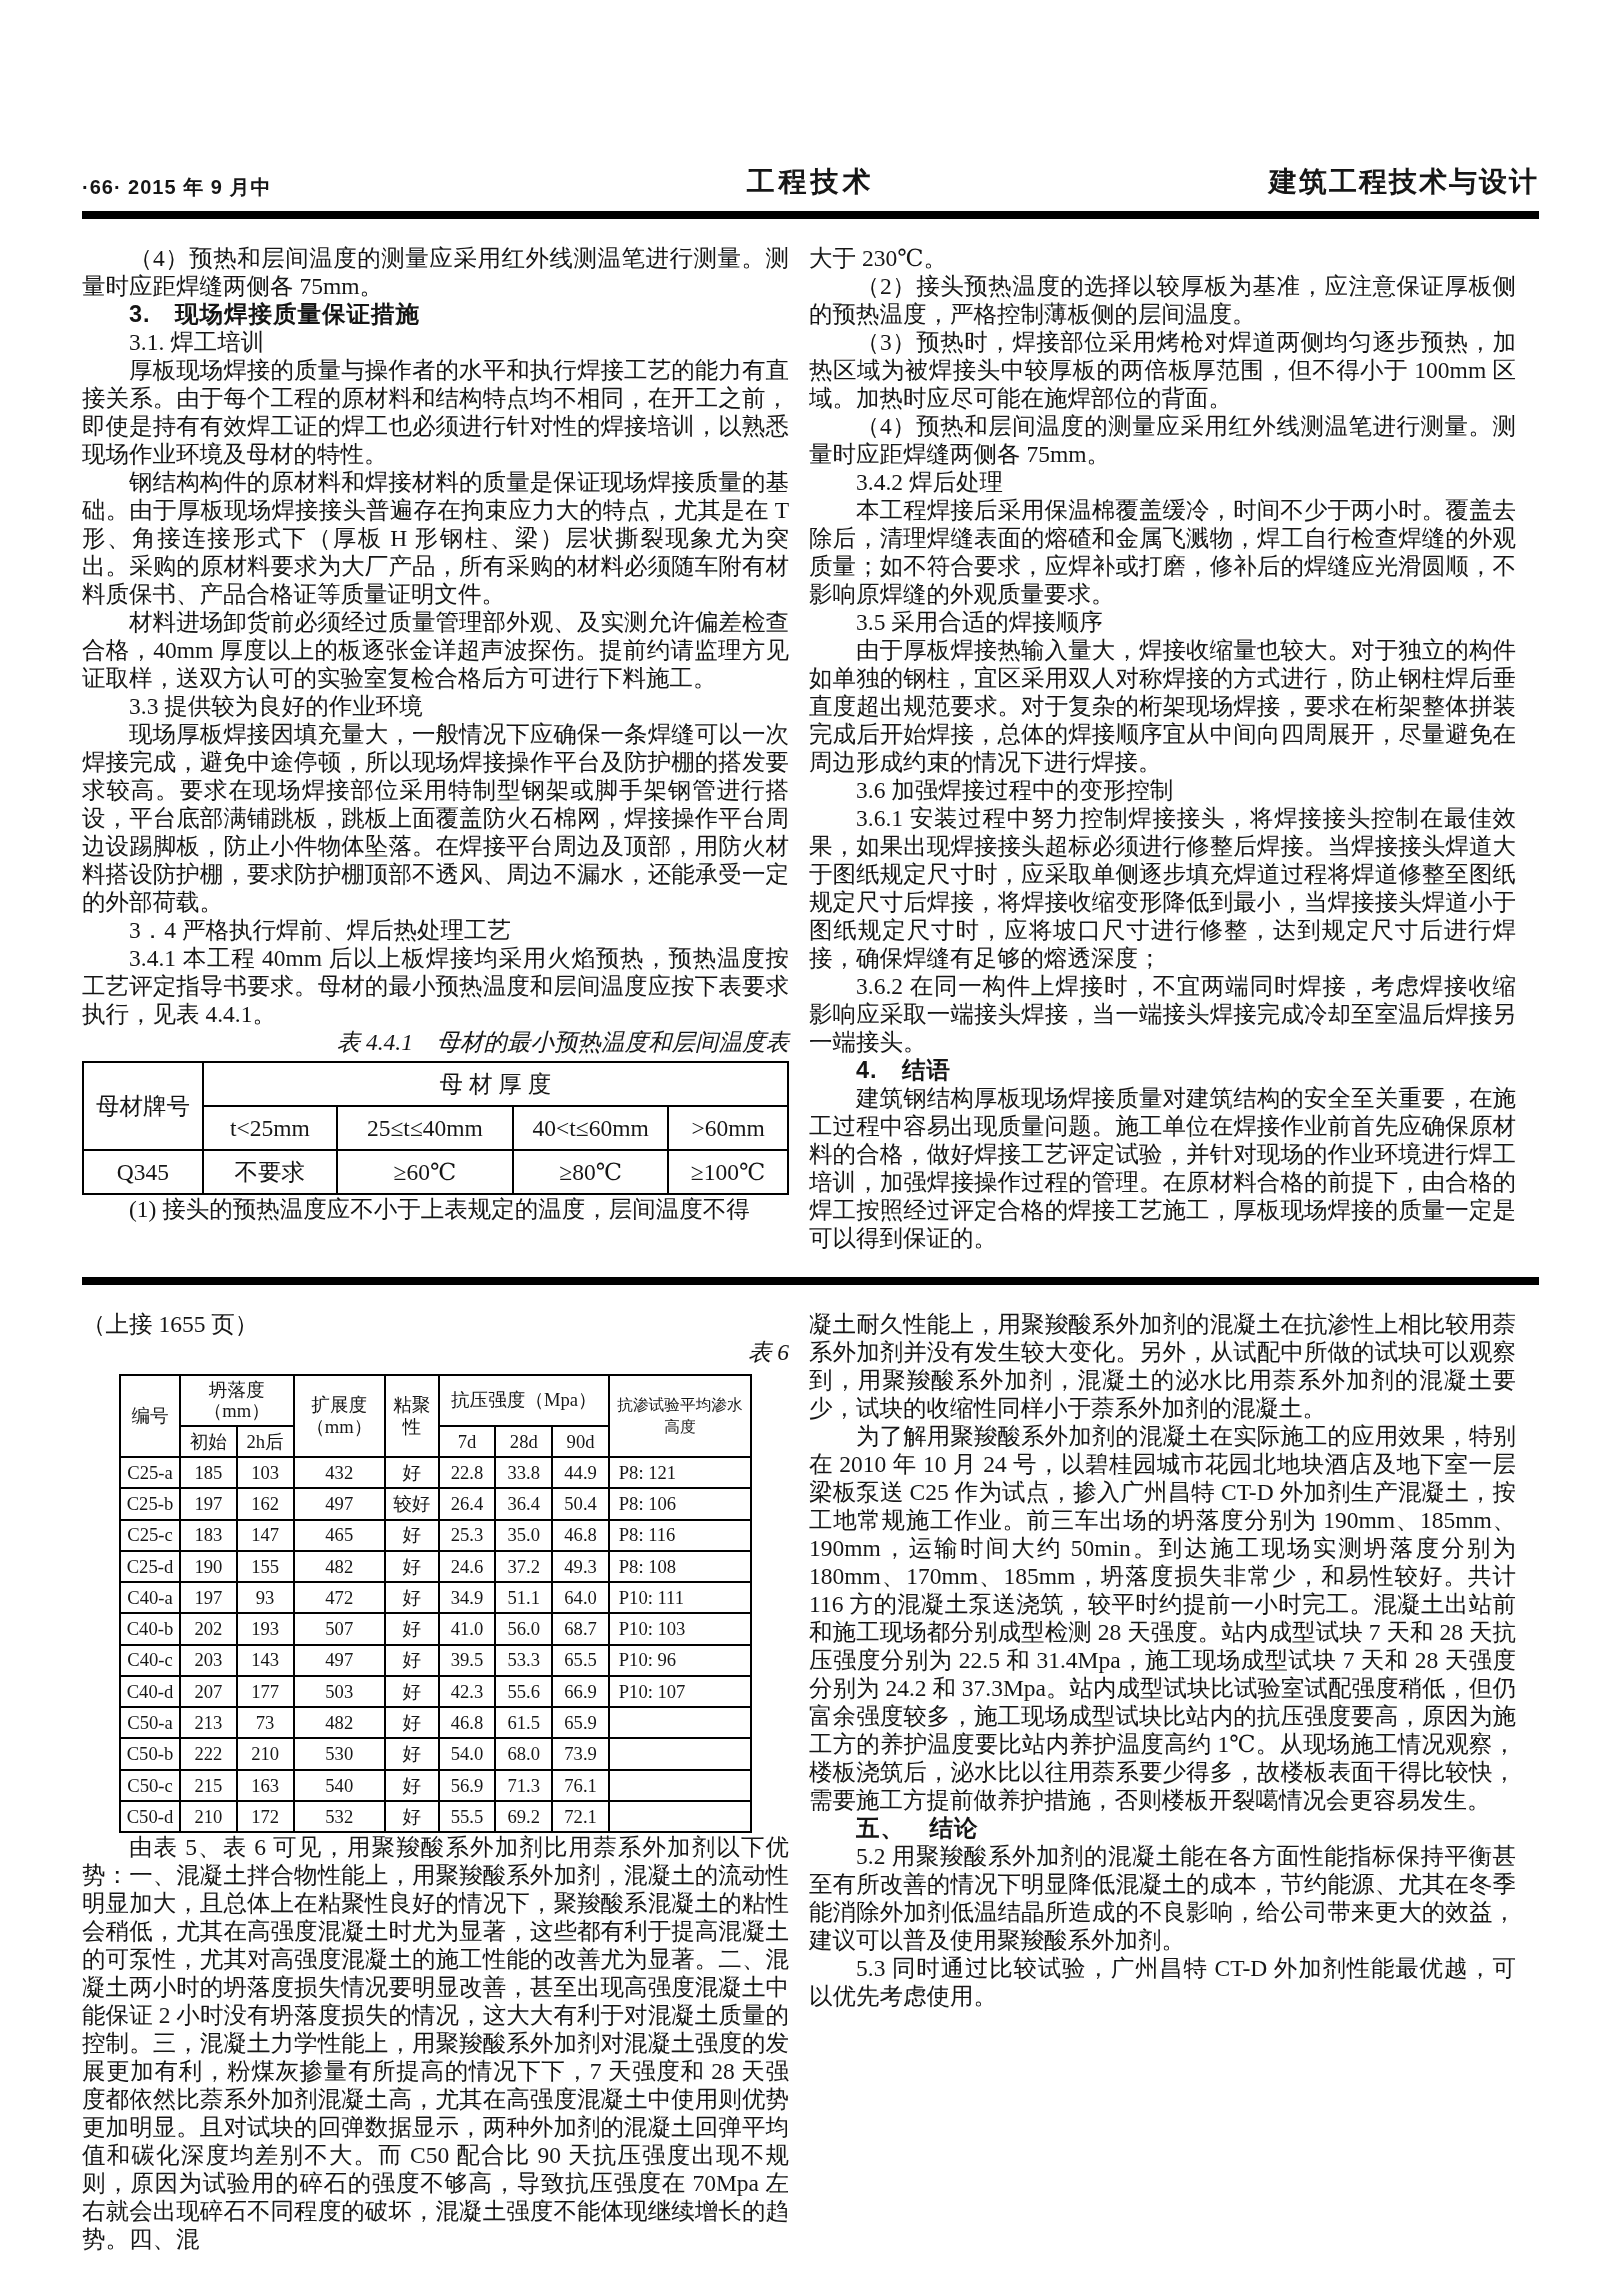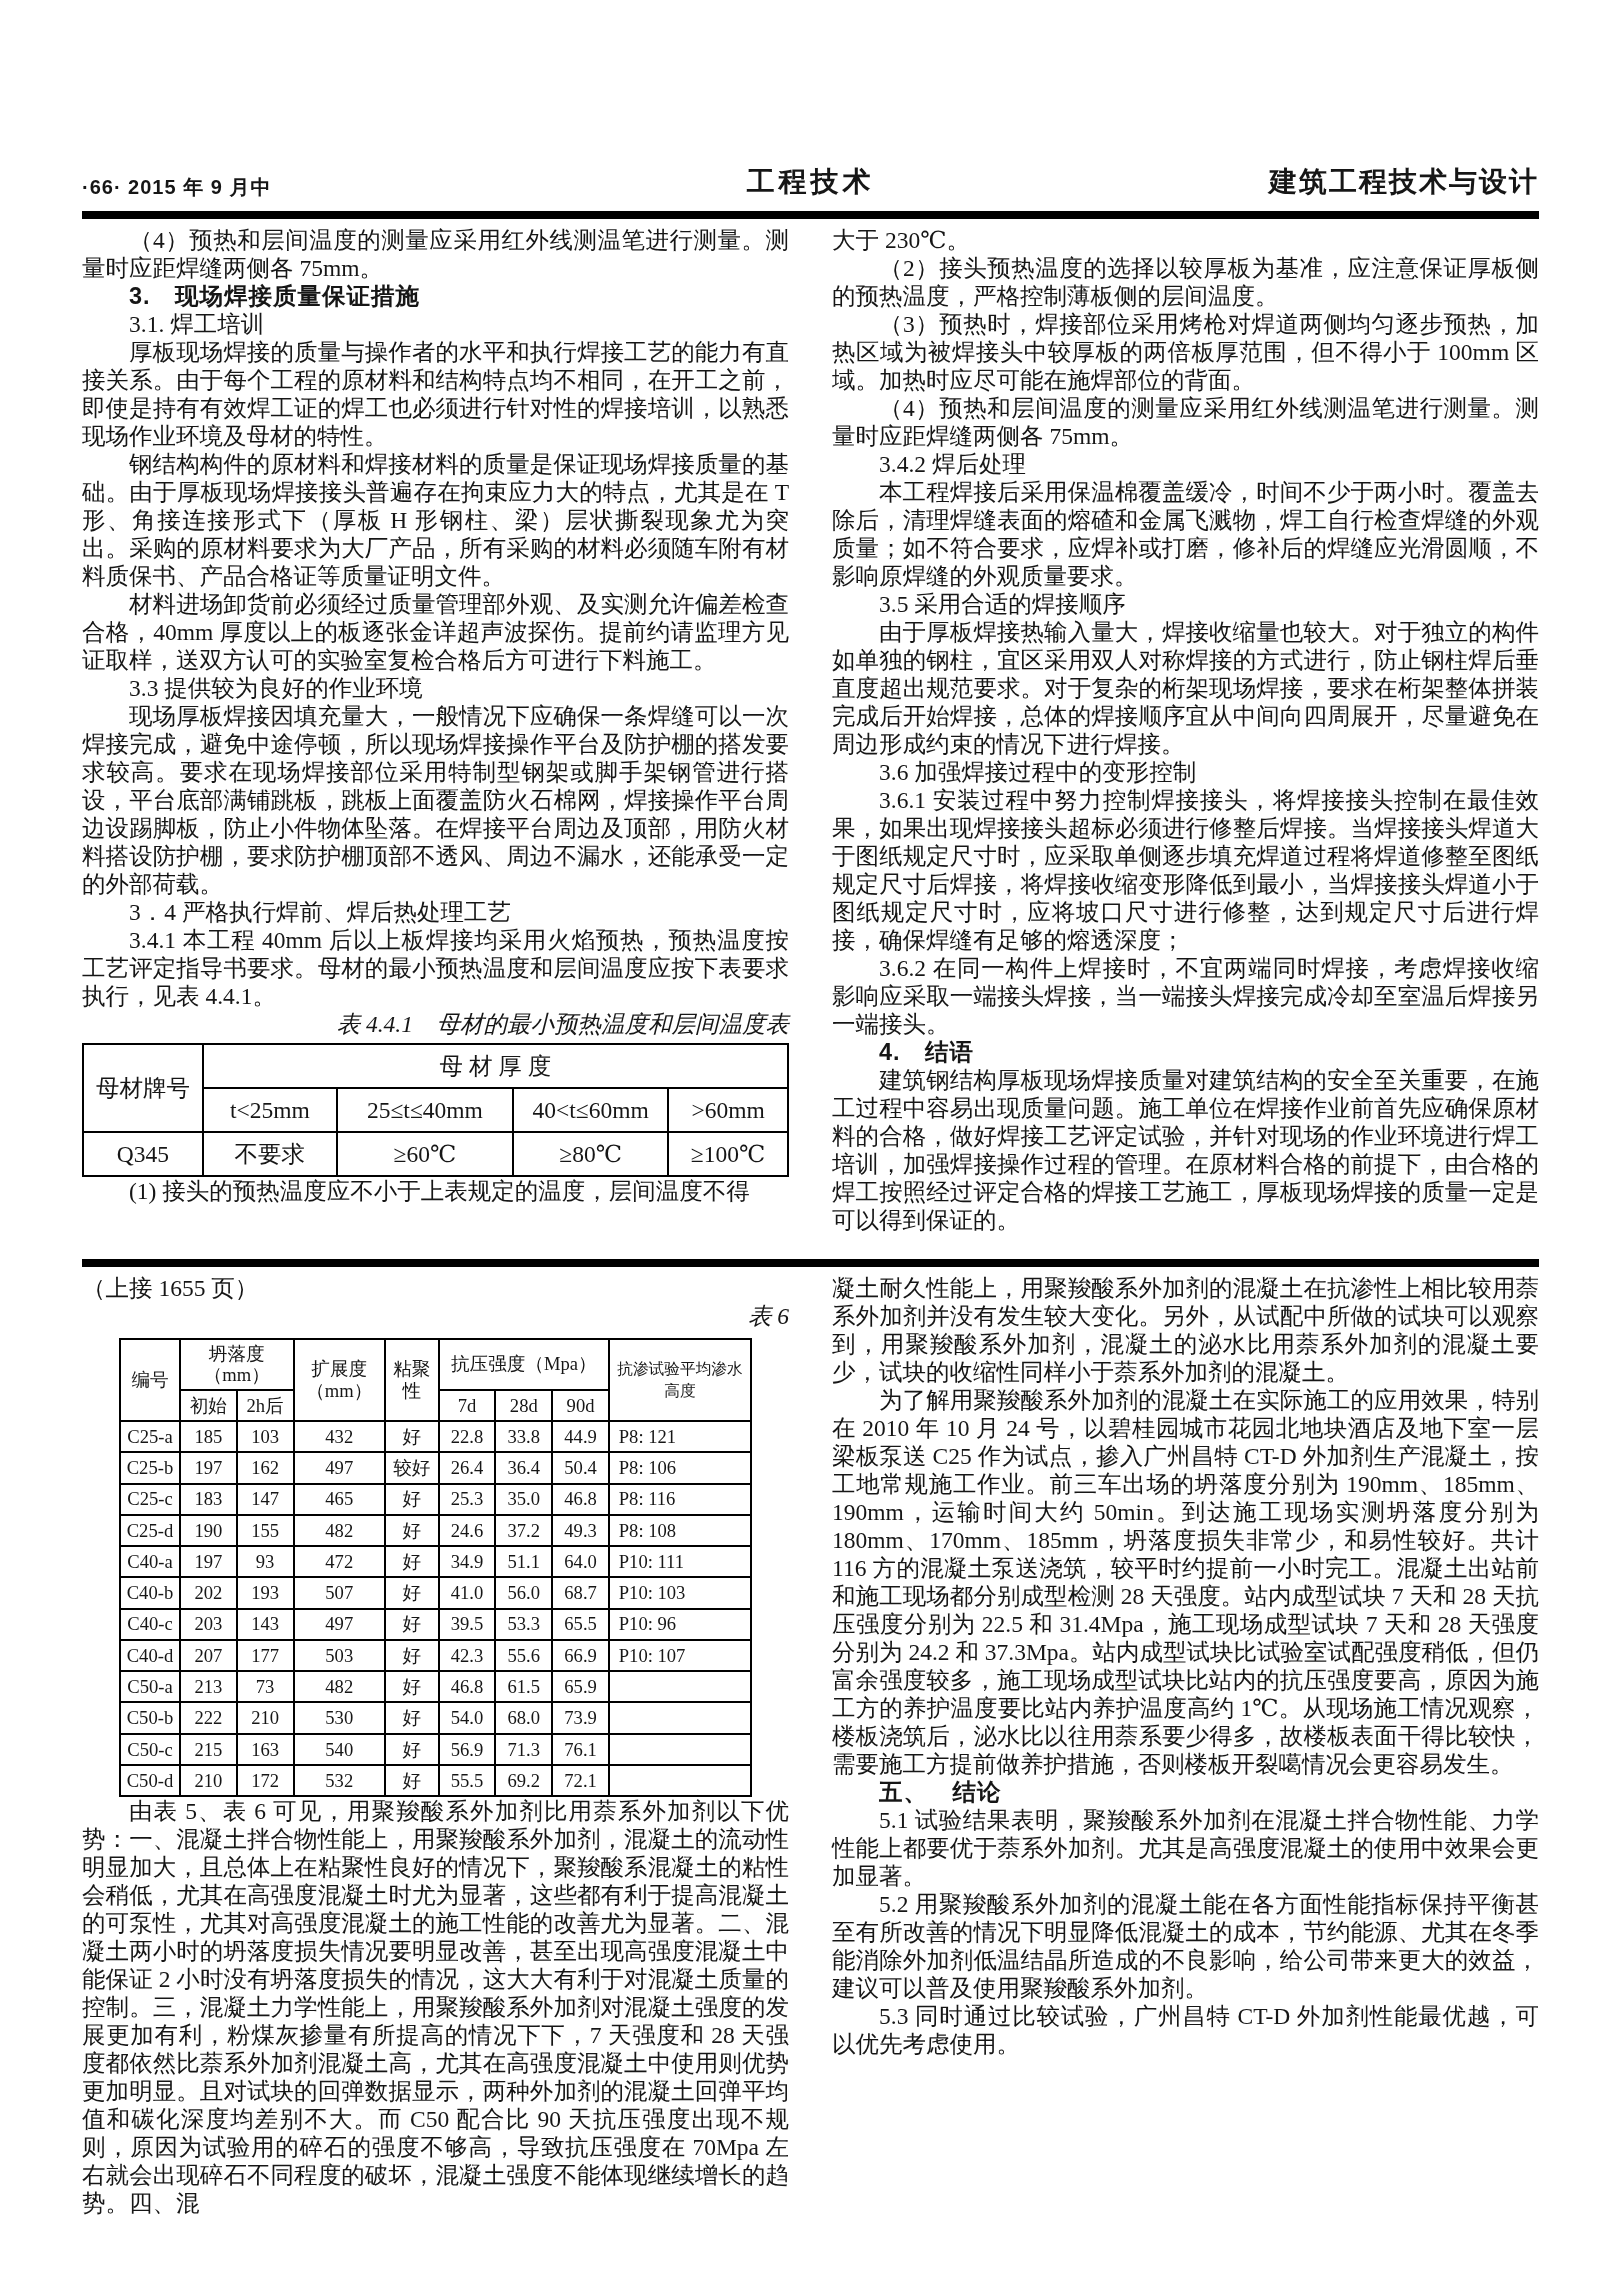--- a/index.html
+++ b/index.html
@@ -13,21 +13,21 @@
   .page-header{
     display:flex;align-items:flex-end;padding-top:163px;
     font-family:"Liberation Sans","DejaVu Sans",sans-serif;font-weight:bold;
   }
   .hdr-left{flex:1;font-size:20px;letter-spacing:1px;white-space:nowrap;}
   .hdr-center{flex:1;text-align:center;font-size:28px;letter-spacing:3.9px;white-space:nowrap;}
   .hdr-right{flex:1;text-align:right;font-size:28px;letter-spacing:2px;white-space:nowrap;}
   .rule{height:7.8px;background:#000;margin-top:9.8px;}
   .rule2{margin-top:25.5px;}
   
-  .cols{display:flex;gap:43px;margin-top:7px;}
+  .cols{display:flex;gap:20px;margin-top:25px;}
   .col{width:707px;font-size:23.5px;line-height:28px;text-align:justify;}
   .col p{margin:0;}
   p.ind{text-indent:2em;}
   p.h-sans{font-family:"Liberation Sans","DejaVu Sans",sans-serif;font-weight:bold;text-indent:2em;letter-spacing:1px;}
   p.tcap{text-align:right;text-indent:0;font-style:italic;}
   
   table.t441{width:100%;border-collapse:collapse;margin-top:5.9px;font-size:23.5px;border:2.9px solid #000;}
   .t441 th,.t441 td{border:2px solid #000;text-align:center;font-weight:normal;padding:6.9px 3.9px;}
   
   .cont-note{margin-top:5.9px;}
@@ -298,20 +298,19 @@
           </tbody>
       </table>
 
       <p class="ind bottom-left-text">由表 5、表 6 可见，用聚羧酸系外加剂比用萘系外加剂以下优势：一、混凝土拌合物性能上，用聚羧酸系外加剂，混凝土的流动性明显加大，且总体上在粘聚性良好的情况下，聚羧酸系混凝土的粘性会稍低，尤其在高强度混凝土时尤为显著，这些都有利于提高混凝土的可泵性，尤其对高强度混凝土的施工性能的改善尤为显著。二、混凝土两小时的坍落度损失情况要明显改善，甚至出现高强度混凝土中能保证 2 小时没有坍落度损失的情况，这大大有利于对混凝土质量的控制。三，混凝土力学性能上，用聚羧酸系外加剂对混凝土强度的发展更加有利，粉煤灰掺量有所提高的情况下下，7 天强度和 28 天强度都依然比萘系外加剂混凝土高，尤其在高强度混凝土中使用则优势更加明显。且对试块的回弹数据显示，两种外加剂的混凝土回弹平均值和碳化深度均差别不大。而 C50 配合比 90 天抗压强度出现不规则，原因为试验用的碎石的强度不够高，导致抗压强度在 70Mpa 左右就会出现碎石不同程度的破坏，混凝土强度不能体现继续增长的趋势。四、混</p>
     </div>
 
     <div class="col">
       <p>凝土耐久性能上，用聚羧酸系外加剂的混凝土在抗渗性上相比较用萘系外加剂并没有发生较大变化。另外，从试配中所做的试块可以观察到，用聚羧酸系外加剂，混凝土的泌水比用萘系外加剂的混凝土要少，试块的收缩性同样小于萘系外加剂的混凝土。</p>
       <p class="ind">为了解用聚羧酸系外加剂的混凝土在实际施工的应用效果，特别在 2010 年 10 月 24 号，以碧桂园城市花园北地块酒店及地下室一层梁板泵送 C25 作为试点，掺入广州昌特 CT-D 外加剂生产混凝土，按工地常规施工作业。前三车出场的坍落度分别为 190mm、185mm、190mm，运输时间大约 50min。到达施工现场实测坍落度分别为 180mm、170mm、185mm，坍落度损失非常少，和易性较好。共计 116 方的混凝土泵送浇筑，较平时约提前一小时完工。混凝土出站前和施工现场都分别成型检测 28 天强度。站内成型试块 7 天和 28 天抗压强度分别为 22.5 和 31.4Mpa，施工现场成型试块 7 天和 28 天强度分别为 24.2 和 37.3Mpa。站内成型试块比试验室试配强度稍低，但仍富余强度较多，施工现场成型试块比站内的抗压强度要高，原因为施工方的养护温度要比站内养护温度高约 1℃。从现场施工情况观察，楼板浇筑后，泌水比以往用萘系要少得多，故楼板表面干得比较快，需要施工方提前做养护措施，否则楼板开裂噶情况会更容易发生。</p>
       <p class="h-sans">五、　结论</p>
-      <p class="ind">5.1 试验结果表明，聚羧酸系外加剂在混凝土拌合物性能、力学性能上都要优于萘系外加剂。尤其是高强度混凝土的使用中效果会更加显著。</p>
       <p class="ind">5.2 用聚羧酸系外加剂的混凝土能在各方面性能指标保持平衡甚至有所改善的情况下明显降低混凝土的成本，节约能源、尤其在冬季能消除外加剂低温结晶所造成的不良影响，给公司带来更大的效益，建议可以普及使用聚羧酸系外加剂。</p>
       <p class="ind">5.3 同时通过比较试验，广州昌特 CT-D 外加剂性能最优越，可以优先考虑使用。</p>
     </div>
   </div>
 
 </div>
 
 
 </body></html>

